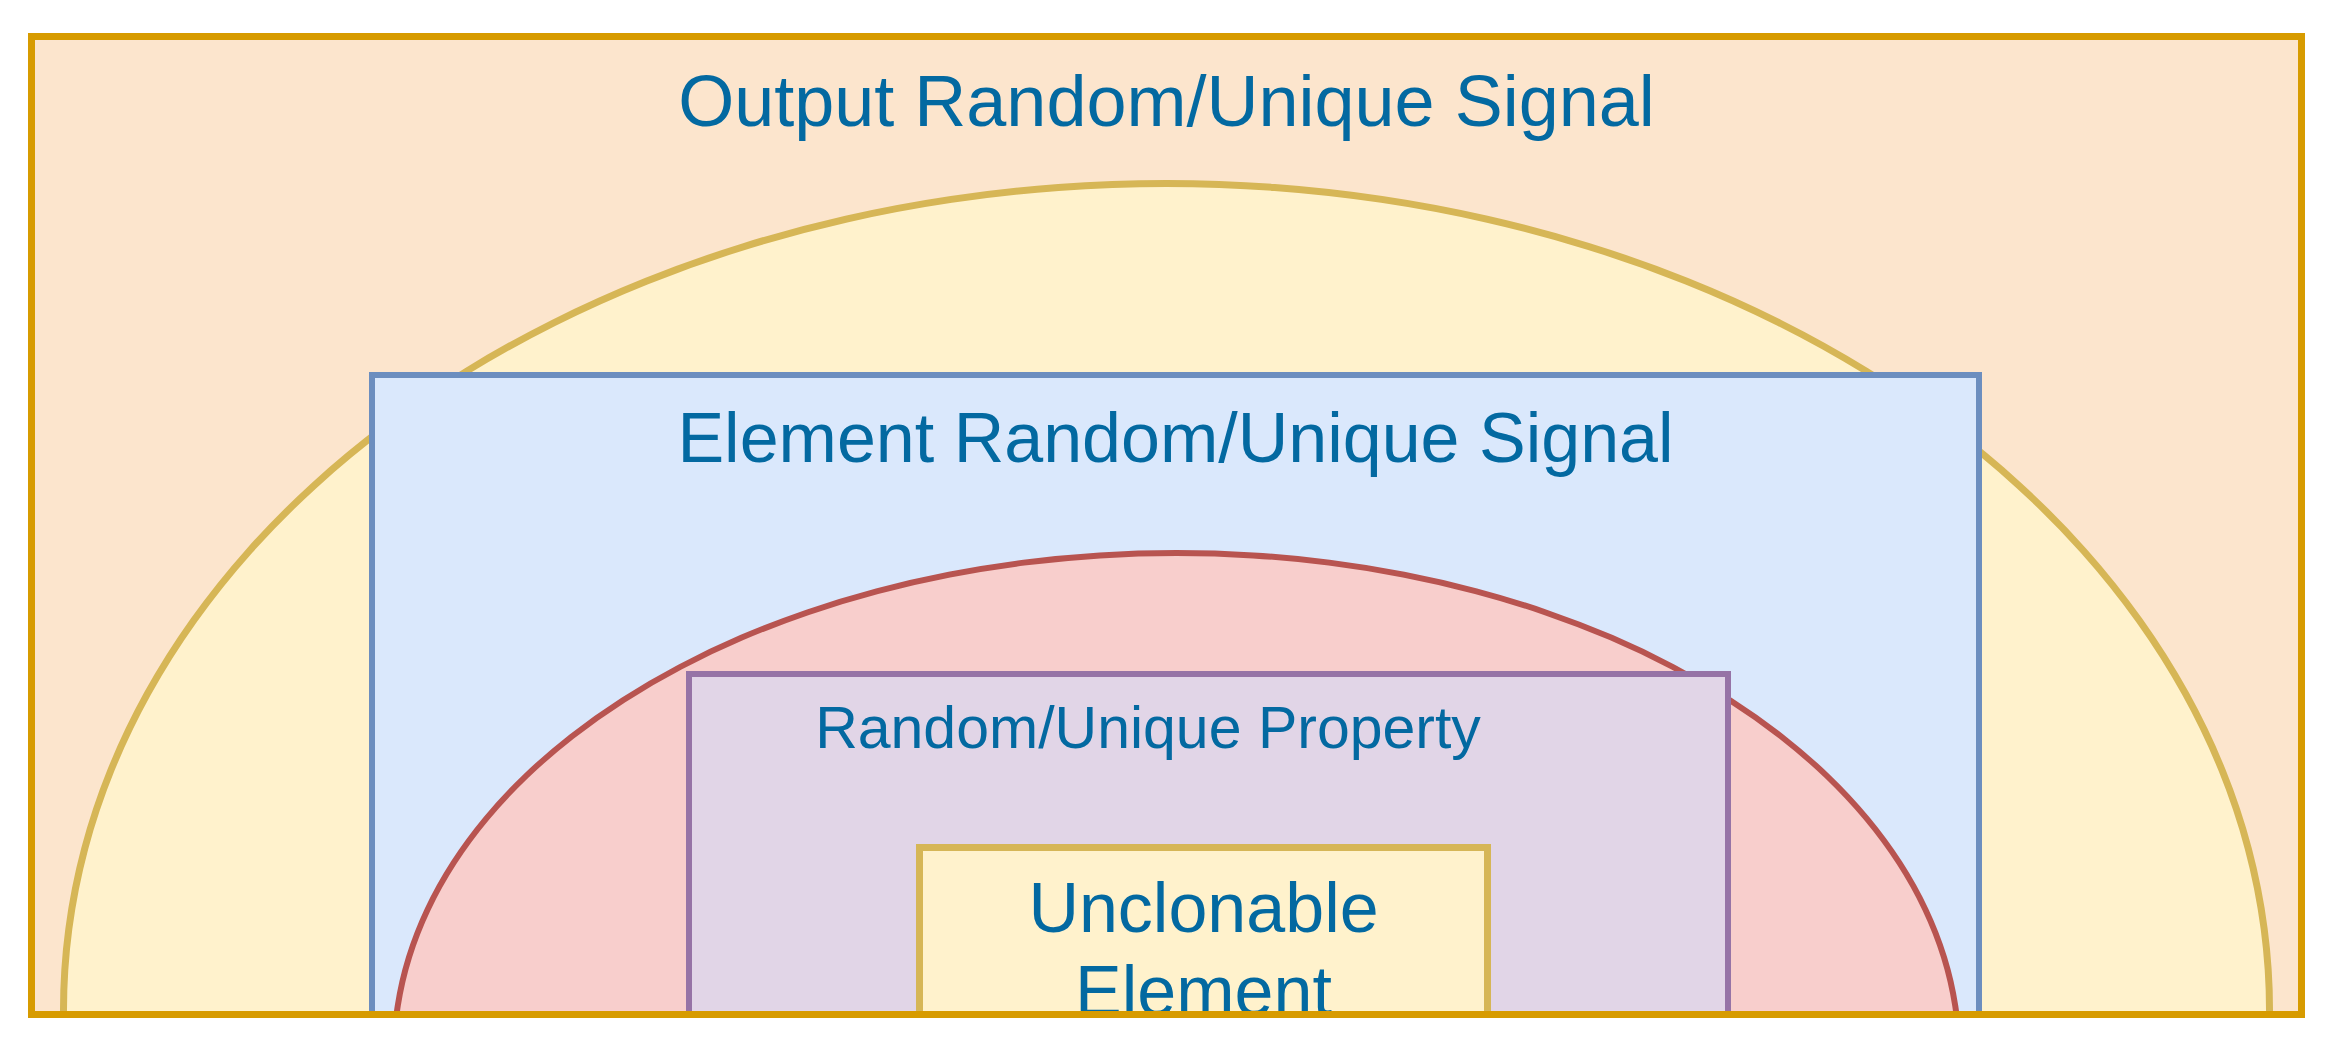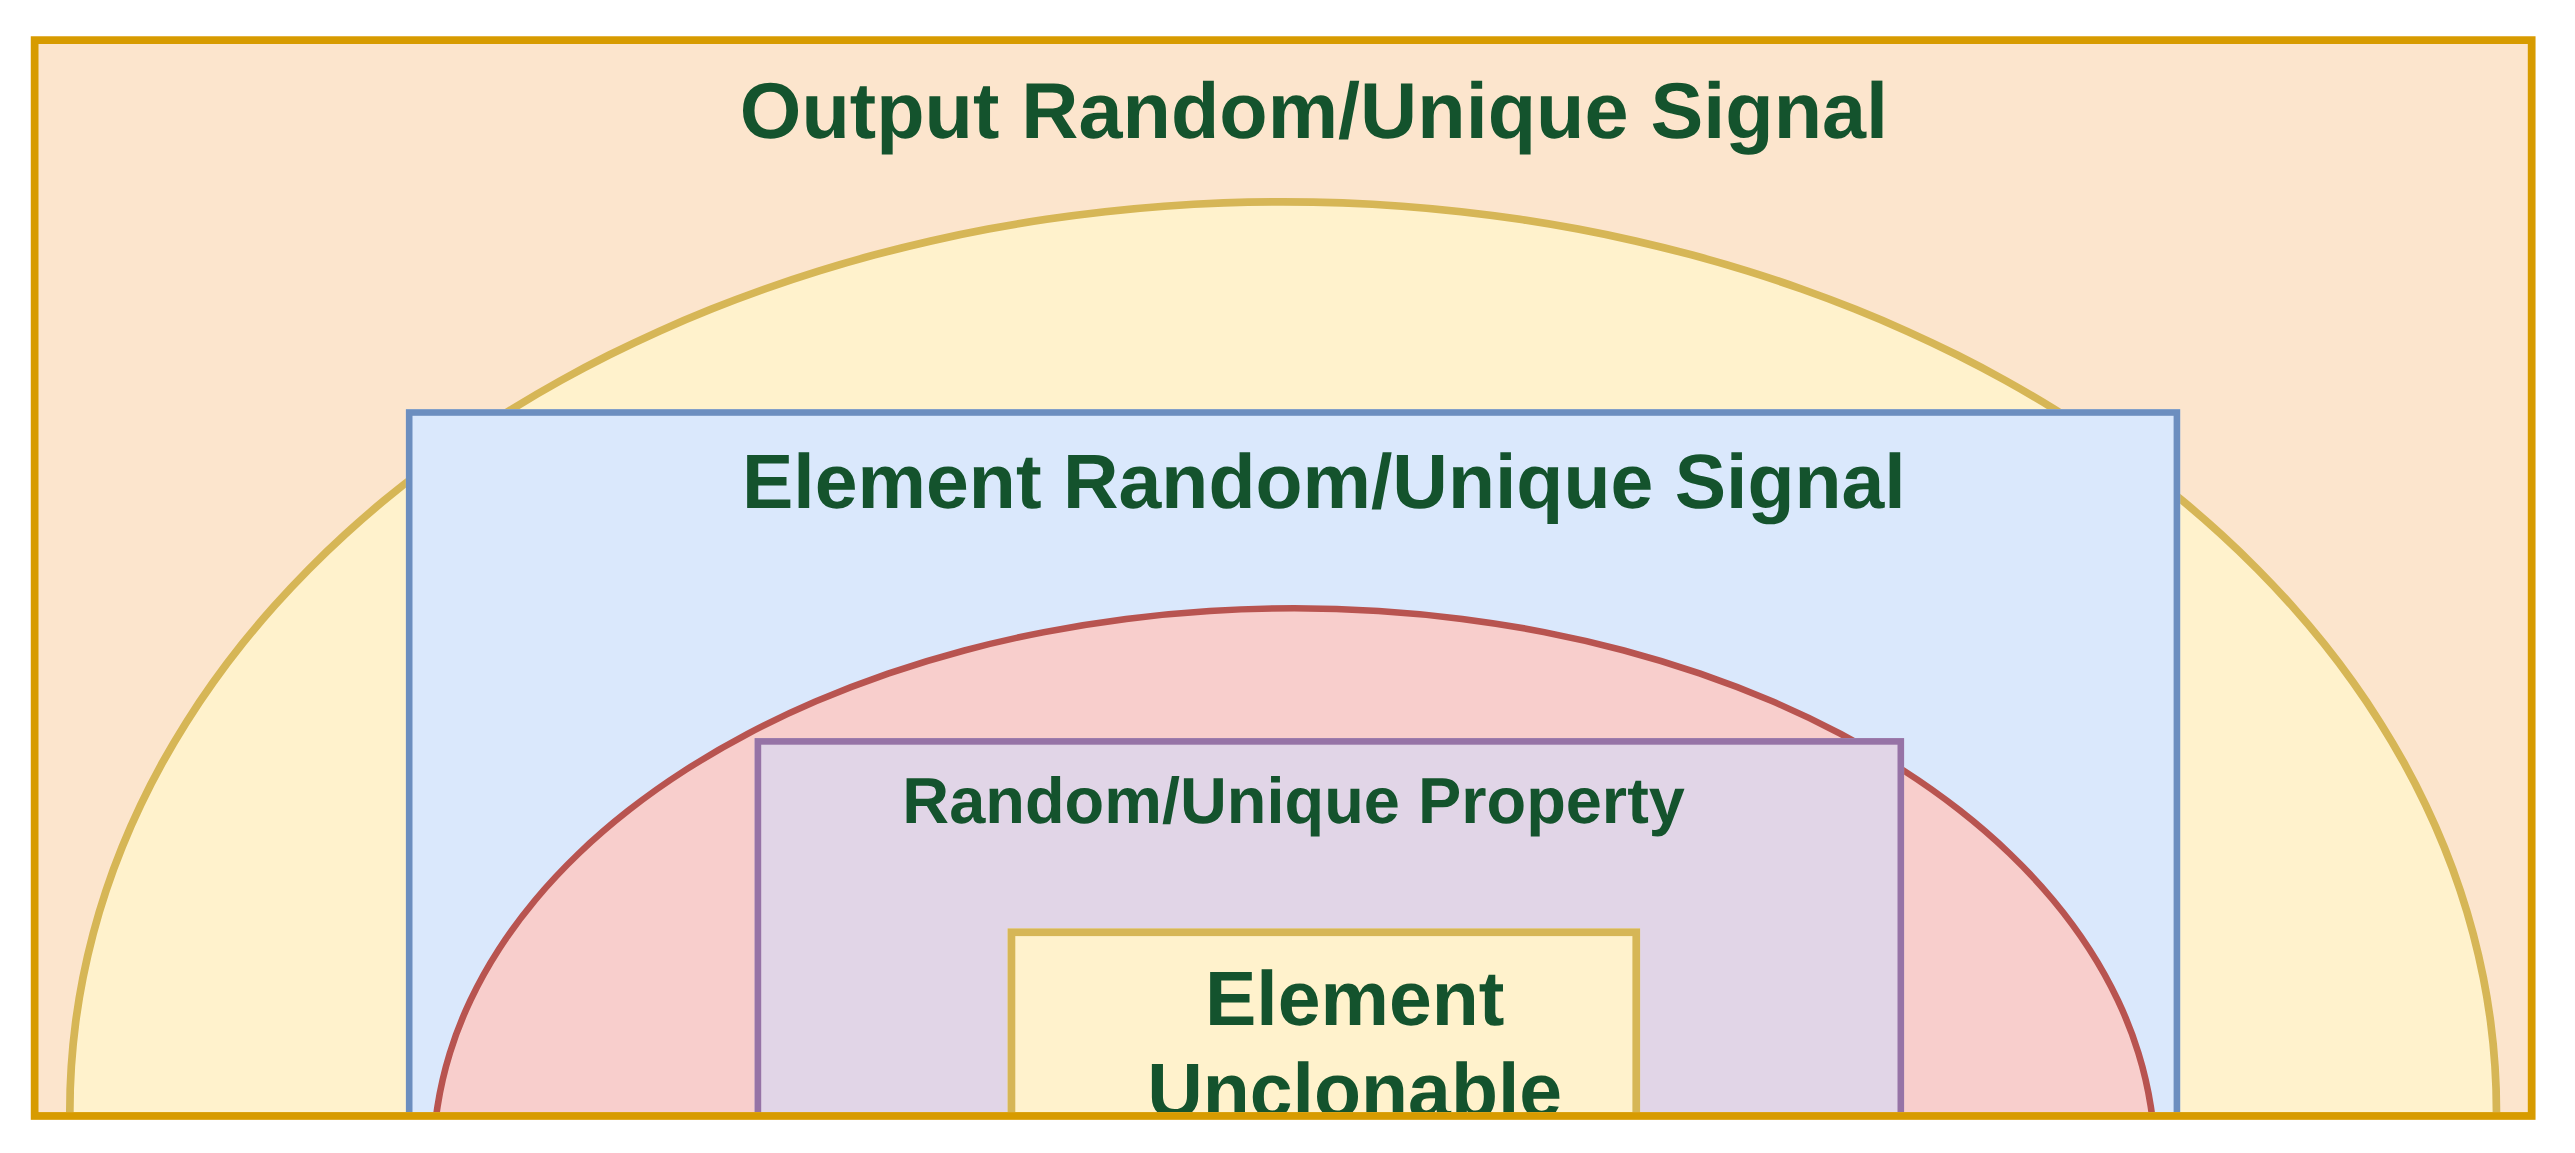--- a/index.html
+++ b/index.html
@@ -94,26 +94,25 @@
     width: 575px;
     height: 193px;
     background: #fff2cc;
     border: 7px solid #d6b656;
     box-sizing: border-box;
   }
 
   
   .label {
     position: absolute;
-    color: #14532d;
+    color: #0369a1;
     text-align: center;
     white-space: nowrap;
     line-height: 1.0;
-    font-weight: 700;
-    padding-left: 28px;
+    font-weight: 400;
   }
 
   .label-output {
     left: 0;
     top: 25px;
     width: 2263px;
     font-size: 72px;
   }
 
   .label-postprocess {
@@ -179,20 +178,20 @@
         <div class="label label-extraction">Extraction</div>
       </div>
 
       <div class="layer-property-rect">
 
         <div class="label label-property">Random/Unique Property</div>
 
         <div class="layer-unclonable-box">
 
           <div class="label label-unclonable">
+            <span class="line">Unclonable</span>
             <span class="line">Element</span>
-            <span class="line">Unclonable</span>
           </div>
         </div>
       </div>
     </div>
   </div>
 </div>
 
 </body></html>

